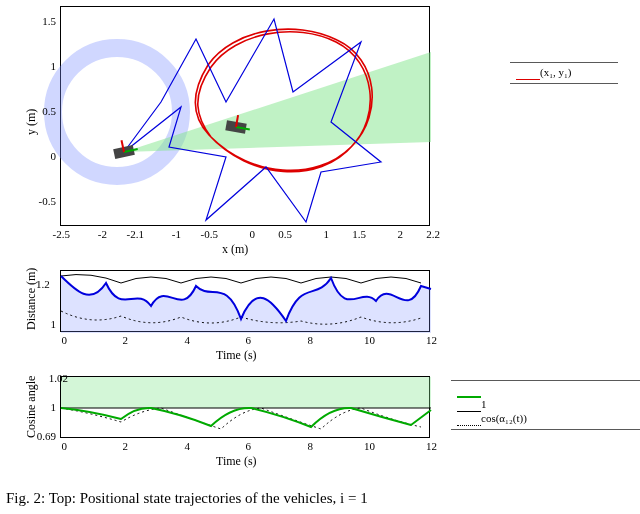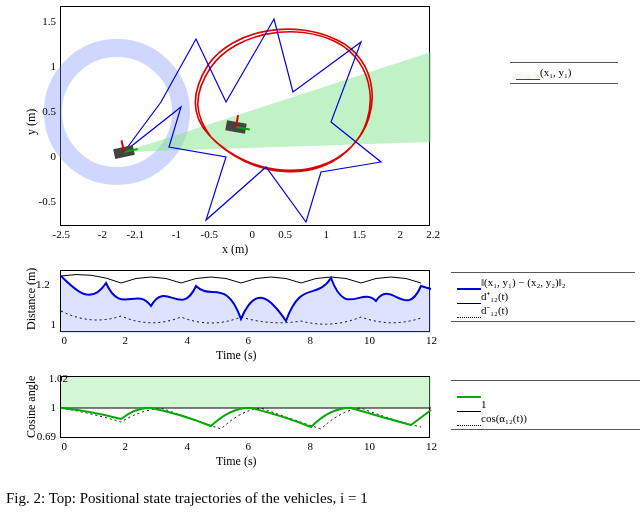--- a/index.html
+++ b/index.html
@@ -92,34 +92,20 @@
   <div class="tick" style="left:170px;top:334px;width:14px">4</div>
   <div class="tick" style="left:231px;top:334px;width:14px">6</div>
   <div class="tick" style="left:293px;top:334px;width:14px">8</div>
   <div class="tick" style="left:353px;top:334px;width:16px">10</div>
   <div class="tick" style="left:415px;top:334px;width:16px">12</div>
   <div class="tick" style="left:30px;top:318px;width:20px;text-align:right">1</div>
   <div class="tick" style="left:30px;top:278px;width:20px;text-align:left">1.2</div>
   <div class="axislabel" style="left:210px;top:348px">Time (s)</div>
   <div class="axislabel vlab" style="left:18px;top:330px">Distance (m)</div>
 
-  <div class="legend" style="left:445px;top:272px;width:172px">
-    <div class="row">
-          <span class="sw line-blueT"></span>
-          <span>‖(x₁, y₁) − (x₂, y₂)‖₂</span>
-        </div>
-    <div class="row">
-          <span class="sw line-blk"></span>
-          <span>d⁺₁₂(t)</span>
-        </div>
-    <div class="row">
-          <span class="sw line-blkd"></span>
-          <span>d⁻₁₂(t)</span>
-        </div>
-  </div>
 
   <div class="axbox" style="left:54px;top:376px;width:370px;height:62px">
     <svg width="370" height="62">
       <rect x="0" y="0" width="370" height="31" fill="rgba(130,230,140,0.35)"></rect>
       <line x1="0" y1="31" x2="370" y2="31" stroke="#000" stroke-width="1"></line>
       <path d="M0,31 Q30,36 60,45 Q80,33 100,31 Q130,42 160,52 Q180,33 200,31 Q230,42 260,52 Q280,33 300,31 Q330,43 360,50" fill="none" stroke="#000" stroke-width="1" stroke-dasharray="2,3"></path>
       <path d="M0,31 Q30,34 60,42 Q75,30 90,31 Q120,37 150,49 Q170,30 190,31 Q220,38 250,50 Q270,30 290,31 Q320,40 350,48 L370,33" fill="none" stroke="#0a0" stroke-width="2"></path>
     </svg>
   </div>
   <div class="tick" style="left:47px;top:440px;width:14px">0</div>

